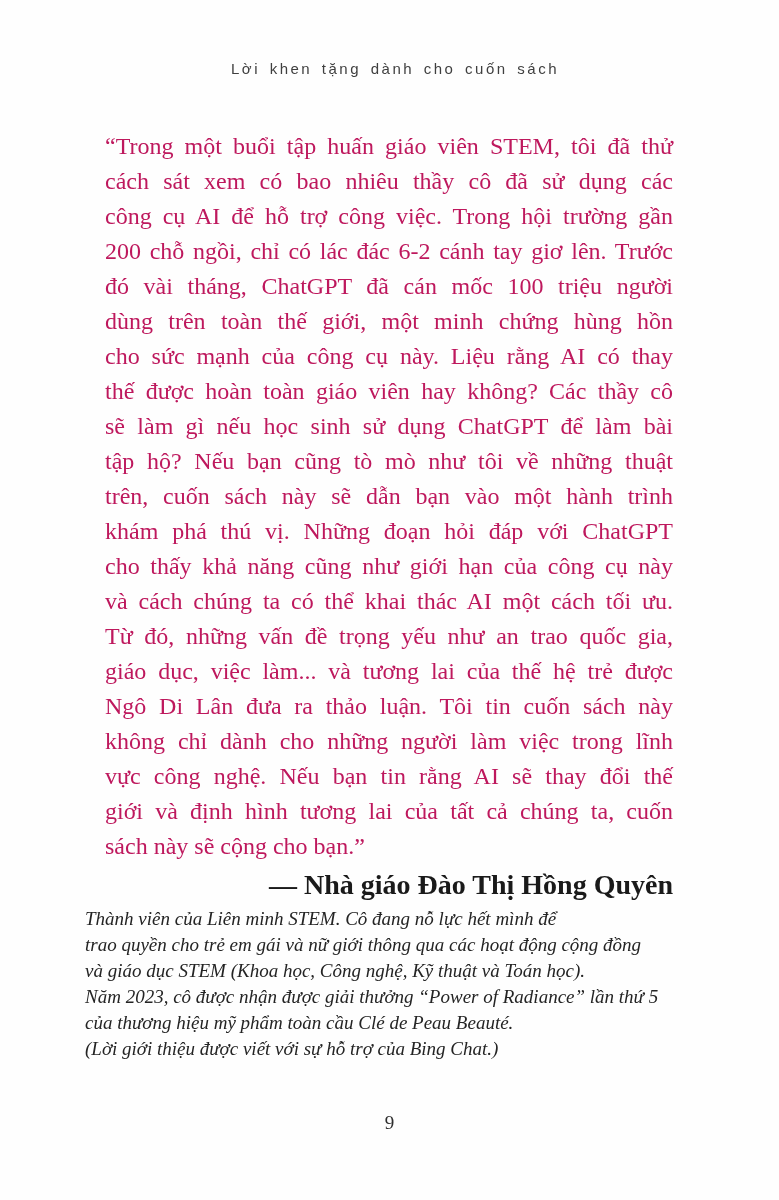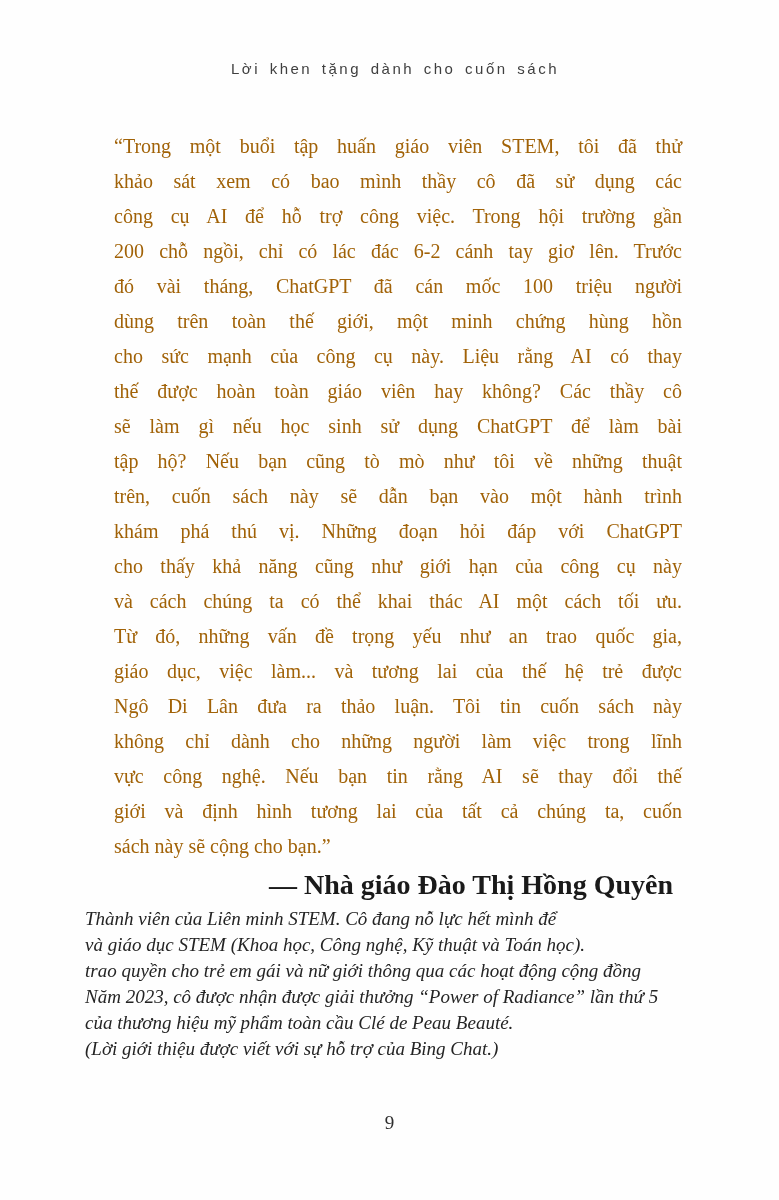--- a/index.html
+++ b/index.html
@@ -24,24 +24,23 @@
     letter-spacing: 2.5px;
     word-spacing: 3px;
     color: #3f3f3f;
     padding-left: 11px;
   }
   .quote {
     position: absolute;
     left: 105px;
     top: 129px;
     width: 568px;
-    font-size: 20px;
+    font-size: 24px;
     line-height: 35px;
-    color: #a16207;
-    margin-left: 9px;
+    color: #be185d;
   }
   .quote-line {
     white-space: nowrap;
     text-align: justify;
     text-align-last: justify;
   }
   .quote-line.last {
     text-align: left;
     text-align-last: left;
   }
@@ -76,21 +75,21 @@
   }
 </style>
 </head>
 <body>
 
 <div class="page">
   <div class="running-head">Lời khen tặng dành cho cuốn sách</div>
 
   <div class="quote">
       <div class="quote-line">“Trong một buổi tập huấn giáo viên STEM, tôi đã thử</div>
-      <div class="quote-line">khảo sát xem có bao mình thầy cô đã sử dụng các</div>
+      <div class="quote-line">cách sát xem có bao nhiêu thầy cô đã sử dụng các</div>
       <div class="quote-line">công cụ AI để hỗ trợ công việc. Trong hội trường gần</div>
       <div class="quote-line">200 chỗ ngồi, chỉ có lác đác 6-2 cánh tay giơ lên. Trước</div>
       <div class="quote-line">đó vài tháng, ChatGPT đã cán mốc 100 triệu người</div>
       <div class="quote-line">dùng trên toàn thế giới, một minh chứng hùng hồn</div>
       <div class="quote-line">cho sức mạnh của công cụ này. Liệu rằng AI có thay</div>
       <div class="quote-line">thế được hoàn toàn giáo viên hay không? Các thầy cô</div>
       <div class="quote-line">sẽ làm gì nếu học sinh sử dụng ChatGPT để làm bài</div>
       <div class="quote-line">tập hộ? Nếu bạn cũng tò mò như tôi về những thuật</div>
       <div class="quote-line">trên, cuốn sách này sẽ dẫn bạn vào một hành trình</div>
       <div class="quote-line">khám phá thú vị. Những đoạn hỏi đáp với ChatGPT</div>
@@ -102,21 +101,21 @@
       <div class="quote-line">không chỉ dành cho những người làm việc trong lĩnh</div>
       <div class="quote-line">vực công nghệ. Nếu bạn tin rằng AI sẽ thay đổi thế</div>
       <div class="quote-line">giới và định hình tương lai của tất cả chúng ta, cuốn</div>
       <div class="quote-line last">sách này sẽ cộng cho bạn.”</div>
     </div>
 
   <div class="attribution">— Nhà giáo Đào Thị Hồng Quyên</div>
 
   <div class="bio">
       <div class="bio-line">Thành viên của Liên minh STEM. Cô đang nỗ lực hết mình để</div>
+      <div class="bio-line">trao quyền cho trẻ em gái và nữ giới thông qua các hoạt động cộng đồng</div>
       <div class="bio-line">và giáo dục STEM (Khoa học, Công nghệ, Kỹ thuật và Toán học).</div>
-      <div class="bio-line">trao quyền cho trẻ em gái và nữ giới thông qua các hoạt động cộng đồng</div>
       <div class="bio-line">Năm 2023, cô được nhận được giải thưởng “Power of Radiance” lần thứ 5</div>
       <div class="bio-line">của thương hiệu mỹ phẩm toàn cầu Clé de Peau Beauté.</div>
       <div class="bio-line last">(Lời giới thiệu được viết với sự hỗ trợ của Bing Chat.)</div>
     </div>
 
   <div class="page-number">9</div>
 </div>
 
 </body></html>

